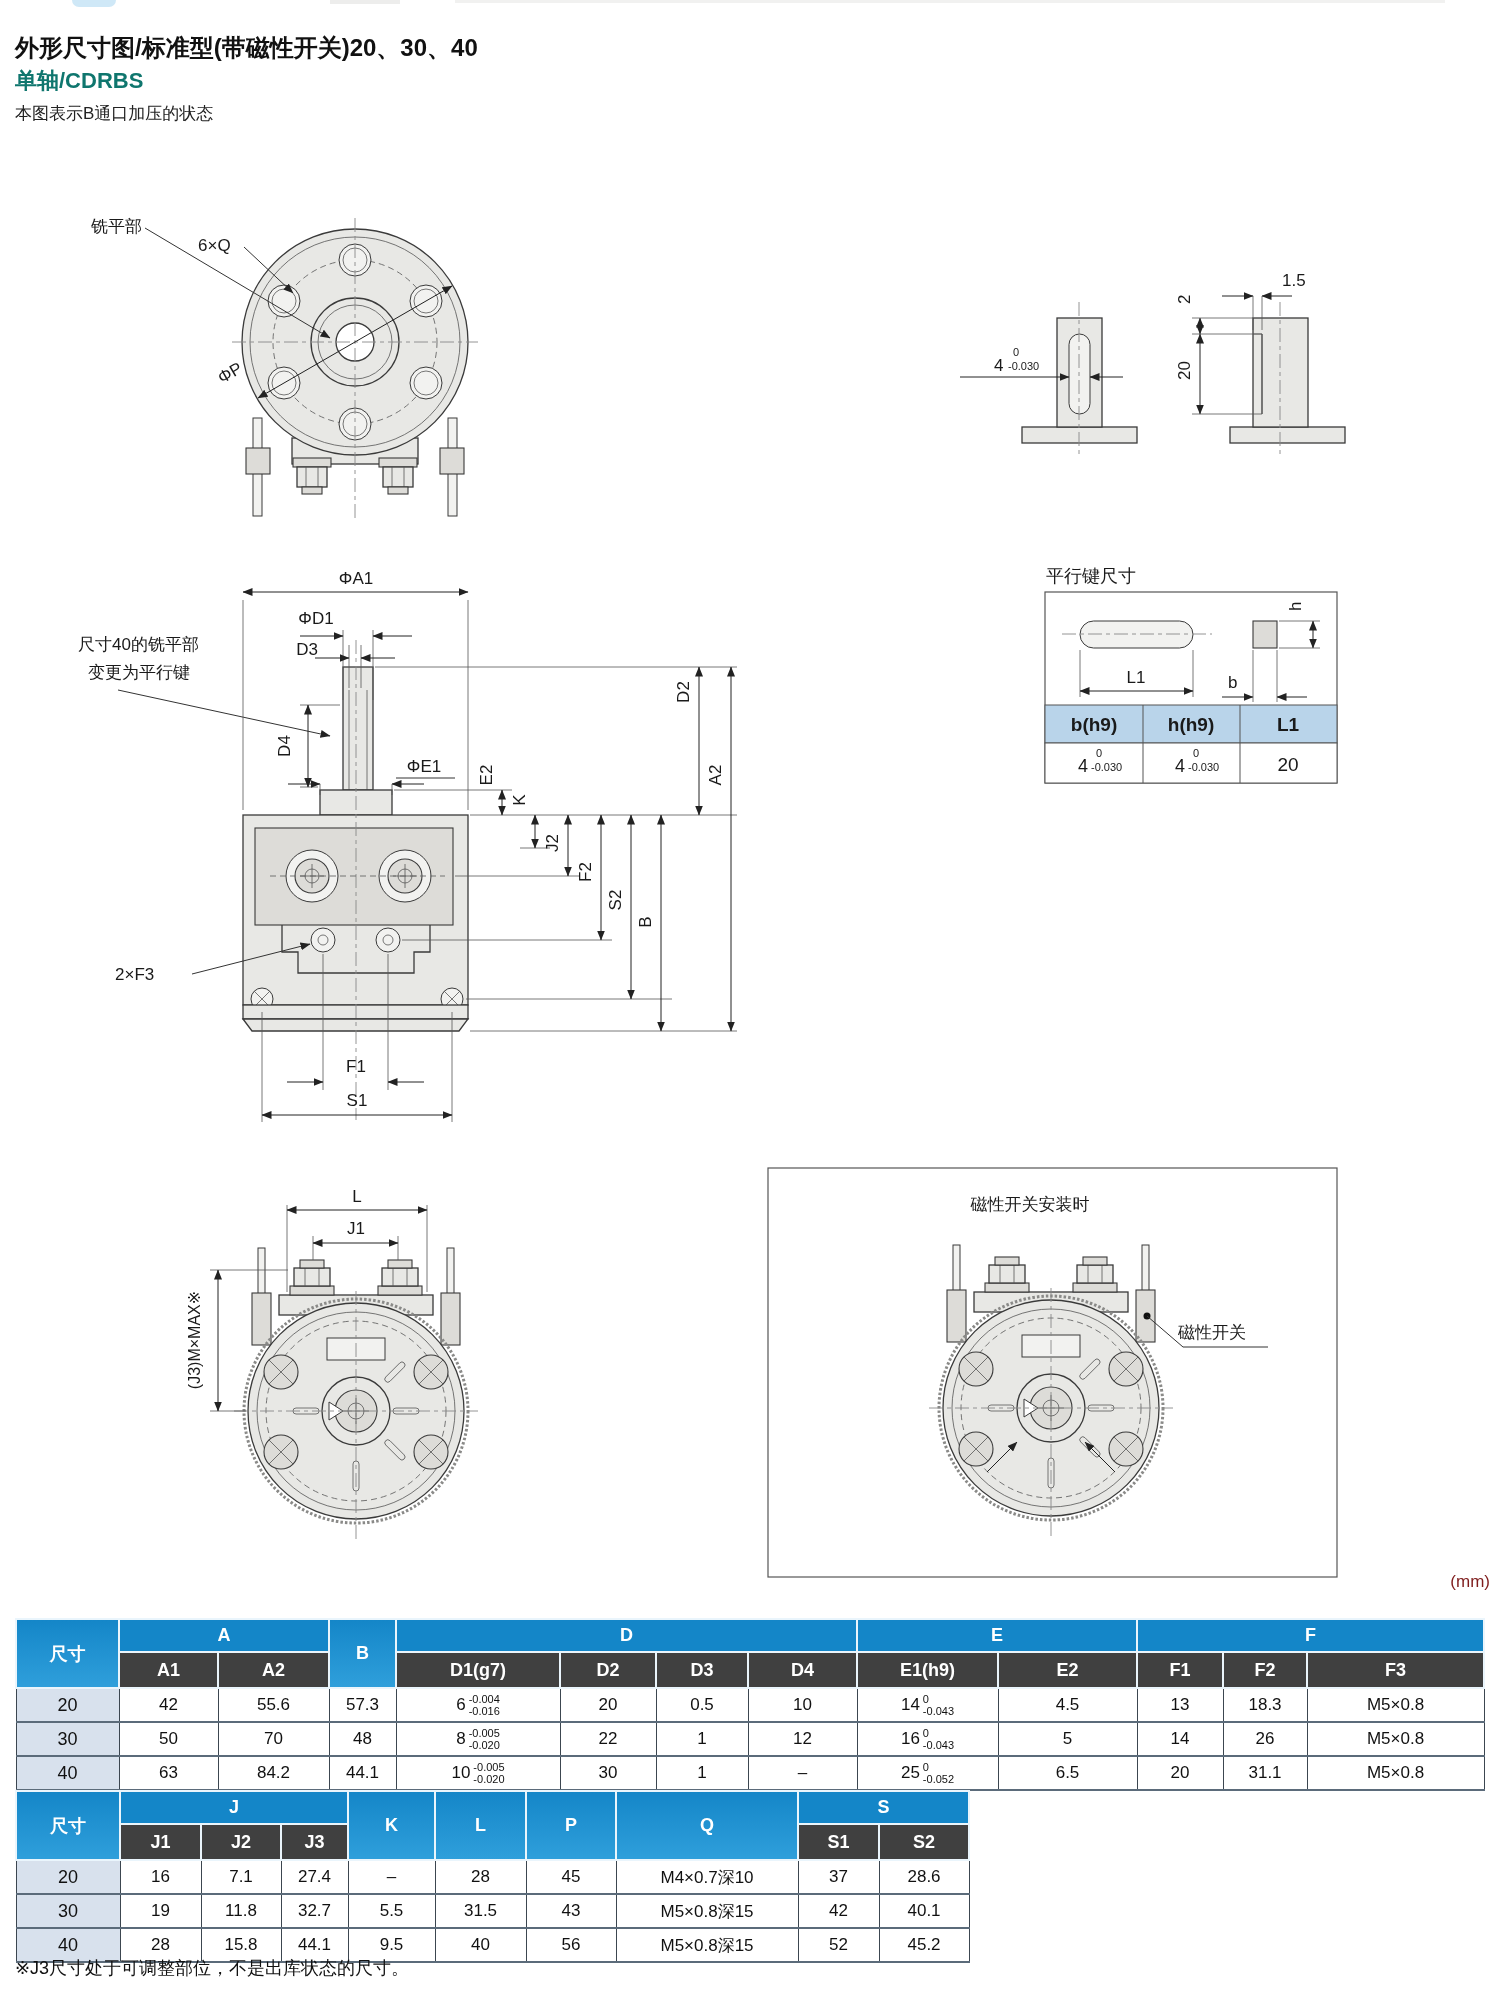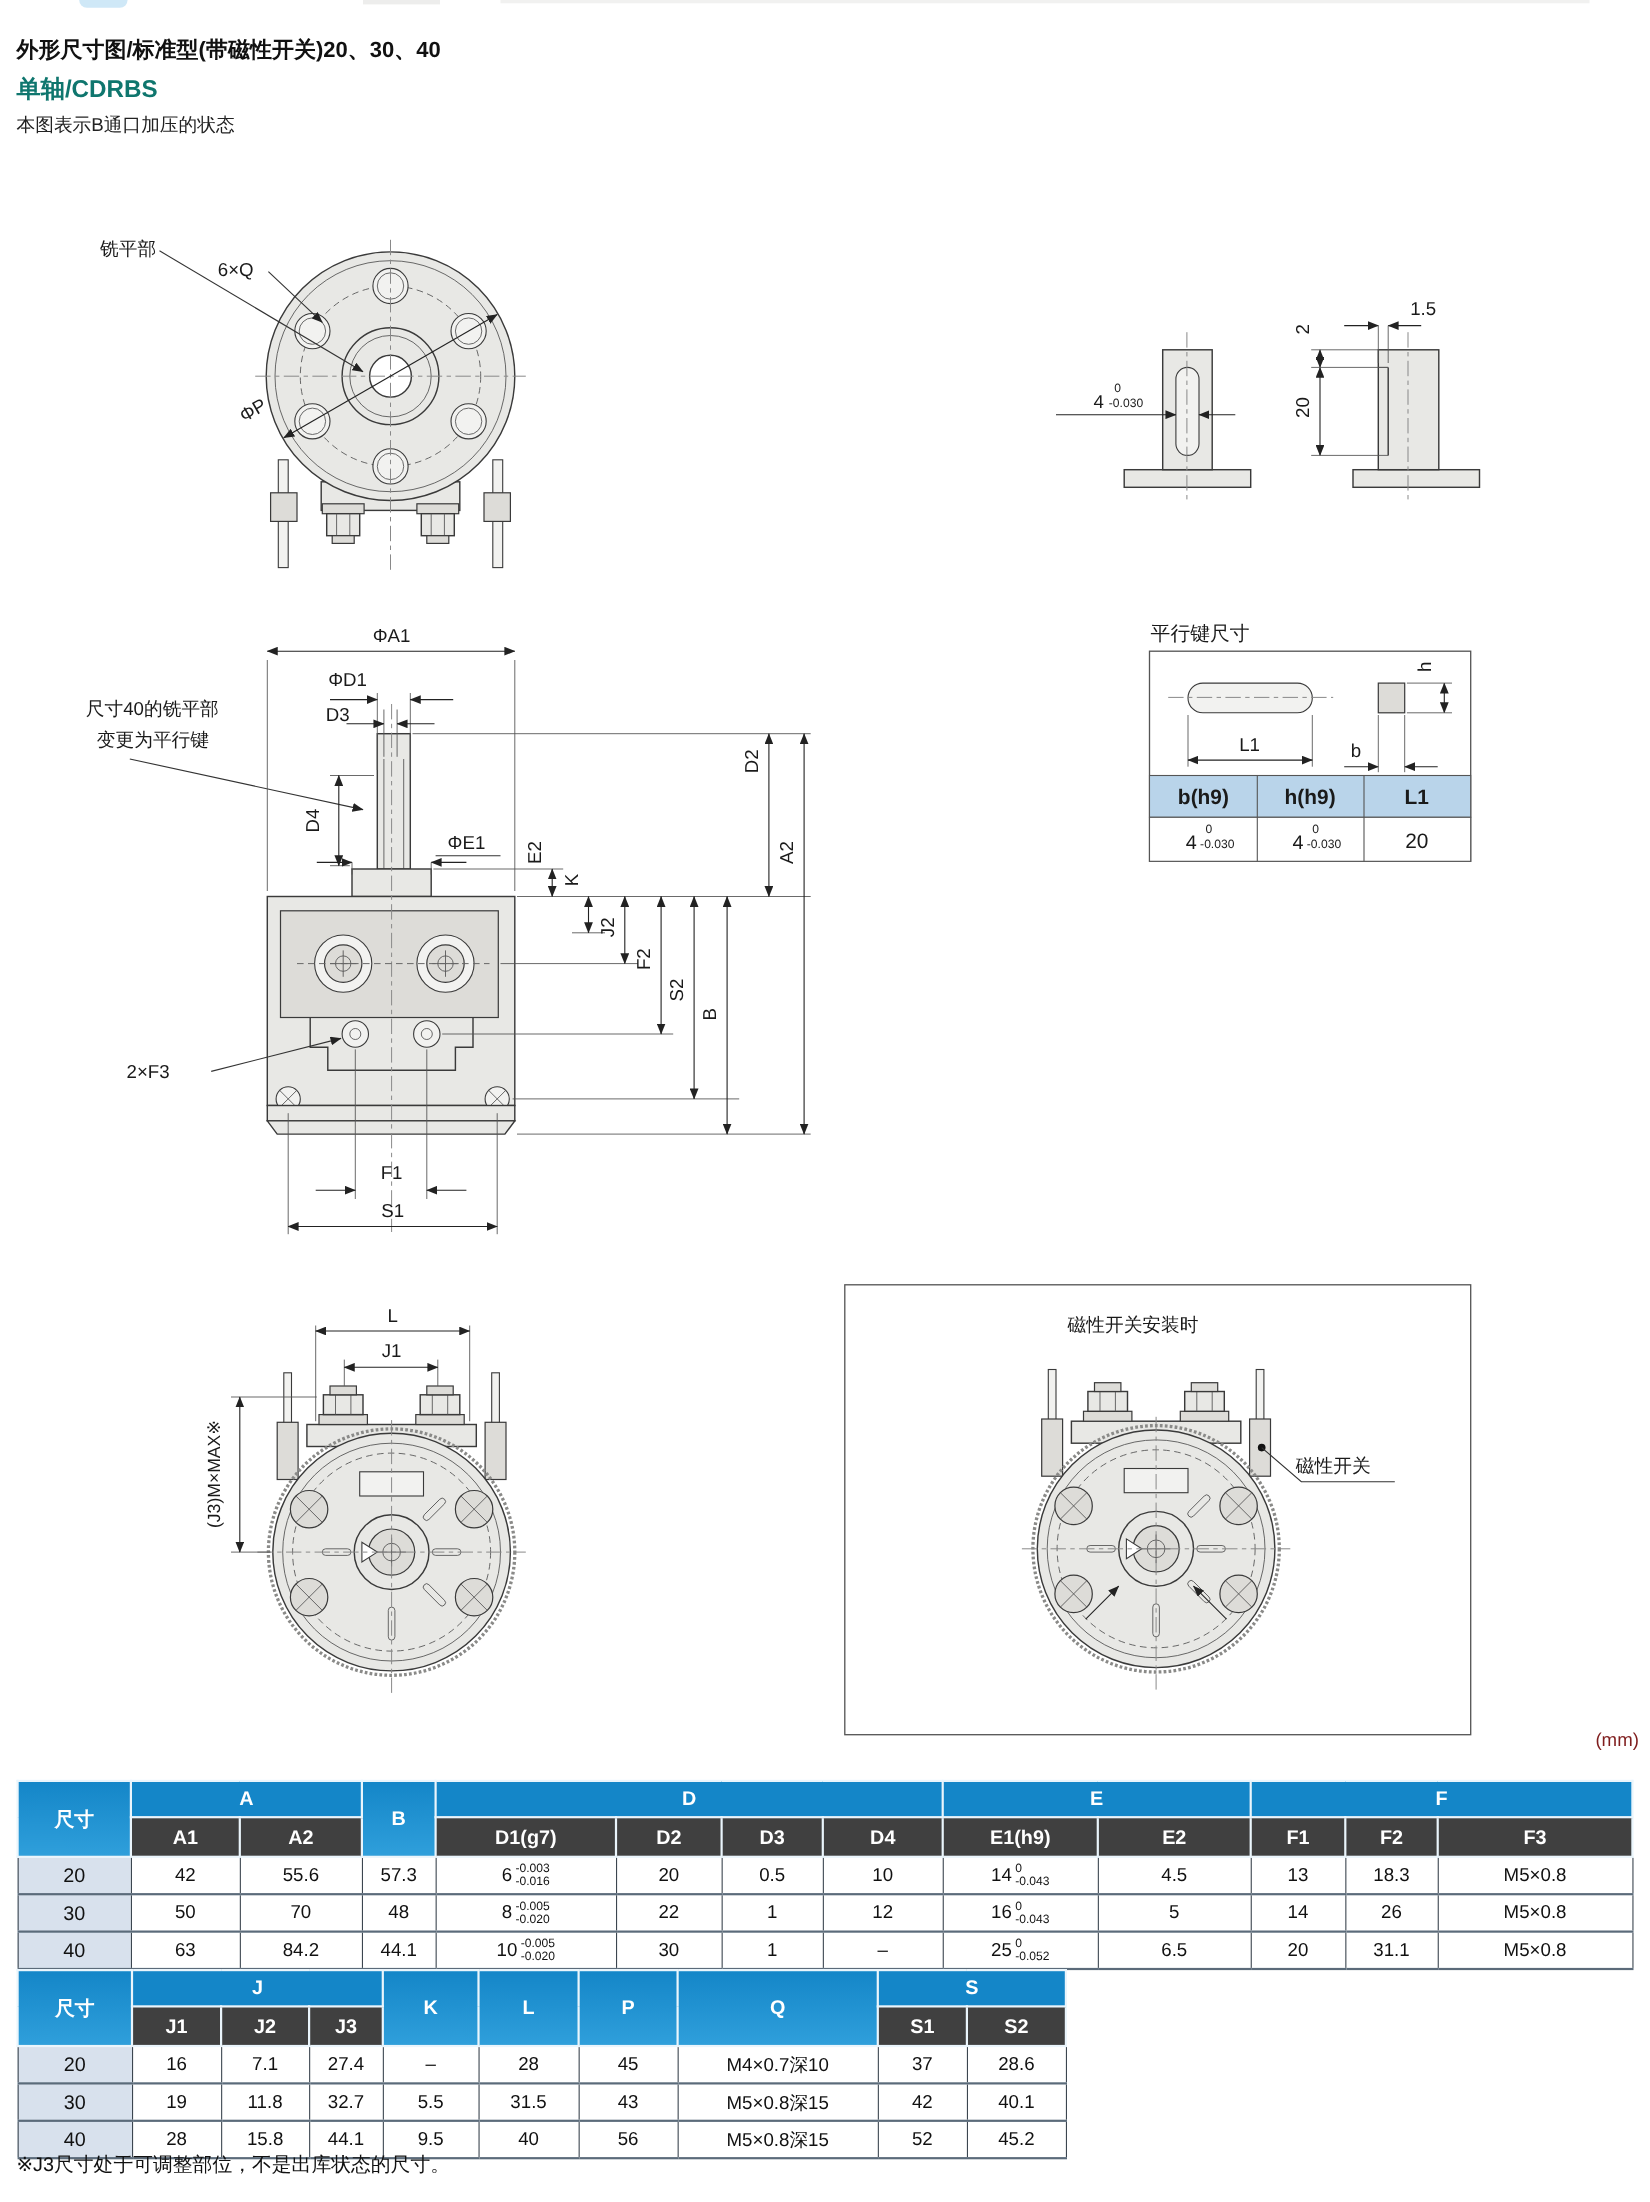--- a/index.html
+++ b/index.html
@@ -1,19 +1,19 @@
 <!DOCTYPE html>
 <html><head>
 <meta charset="utf-8">
 <style>
   html,body{margin:0;padding:0;background:#fff;}
   #page{position:relative;width:1500px;height:2002px;background:#fff;overflow:hidden;
         font-family:"Liberation Sans","DejaVu Sans",sans-serif;color:#1a1a1a;}
   .abs{position:absolute;}
-  .t-title{font-size:20px;font-weight:bold;color:#111;}
+  .t-title{font-size:24px;font-weight:bold;color:#111;}
   .t-sub{font-size:22px;font-weight:bold;color:#0f766e;}
   .t-desc{font-size:17px;color:#222;}
   .frag{position:absolute;background:#ededec;}
   svg{position:absolute;overflow:visible;}
   svg text{font-family:"Liberation Sans","DejaVu Sans",sans-serif;fill:#1a1a1a;font-size:17px;}
   .out{fill:none;stroke:#3a3a3a;stroke-width:1.3;}
   .body{fill:#e8e8e5;stroke:#3a3a3a;stroke-width:1.3;}
   .body2{fill:#dddcd8;stroke:#3a3a3a;stroke-width:1.1;}
   .lite{fill:#f2f2f0;stroke:#3a3a3a;stroke-width:1;}
   .thin{fill:none;stroke:#555;stroke-width:.8;}
@@ -427,21 +427,21 @@
       <th>F3</th>
     </tr>
     <tr>
       <td class="size">20</td>
       <td>42</td>
       <td>55.6</td>
       <td>57.3</td>
       <td><span class="tol">
               <span>6</span>
               <span class="tt">
-                <span>-0.003</span>
+                <span>-0.004</span>
                 <span>-0.016</span>
               </span>
             </span></td>
       <td>20</td>
       <td>0.5</td>
       <td>10</td>
       <td><span class="tol">
               <span>14</span>
               <span class="tt">
                 <span>0</span>

